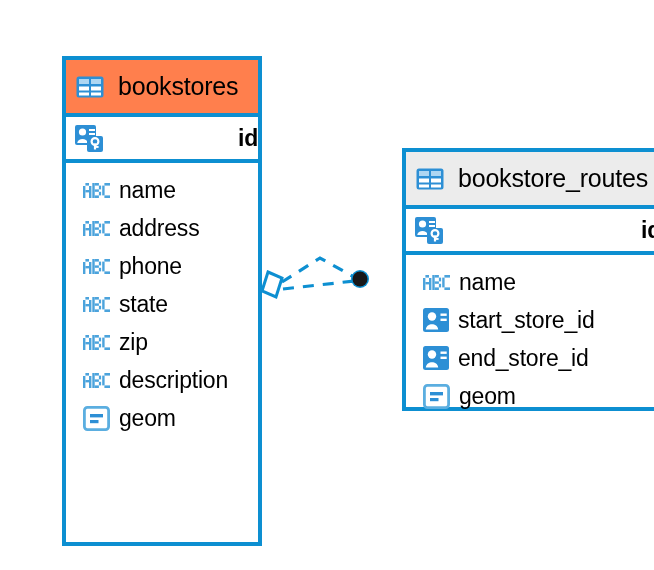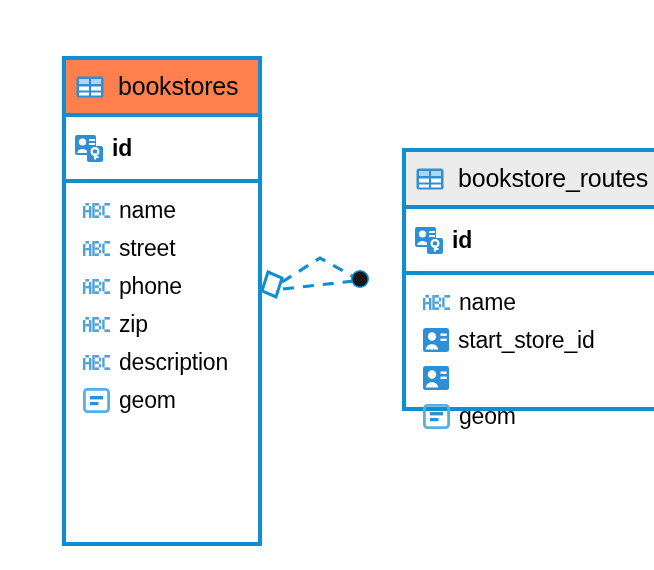--- a/index.html
+++ b/index.html
@@ -74,21 +74,21 @@
   .field-list { padding: 8px; }
 
   .field {
     display: flex;
     align-items: center;
     gap: 9px;
     padding-left: 9px;
     height: 38px;
     box-sizing: border-box;
   }
-  .field.key { height: 62px; }
+  .field.key { height: 42px; justify-content: space-between; }
   .field-label {
     font-size: 23px;
     color: #000000;
     line-height: 1;
     white-space: nowrap;
     letter-spacing: -0.2px;
   }
   .field.key .field-label { font-weight: bold; }
 
   .icon-wrap {
@@ -191,43 +191,43 @@
                 <rect x="19.2" y="2.6" width="2.4" height="9.8"></rect>
               <rect x="21.4" y="12.4" width="5.6" height="2.6"></rect>
             </g>
           </svg>
         </span>
         <span class="field-label">name</span>
       </div>
 
 
 
-
-      <div class="field">
-        <span class="icon-wrap">
-          <svg class="icon-abc" viewBox="0 0 27 15" xmlns="http://www.w3.org/2000/svg">
-            <g fill="#4BA3DC">
-              <rect x="0" y="3" width="2.4" height="12"></rect>
-                <rect x="6" y="3" width="2.4" height="12"></rect>
-              <rect x="2.4" y="0" width="3.6" height="2.6"></rect>
-                <rect x="2.4" y="7" width="3.6" height="2.4"></rect>
-              <rect x="9.3" y="0" width="2.4" height="15"></rect>
-                <rect x="11.7" y="0" width="4.2" height="2.6"></rect>
-              <rect x="11.7" y="6.4" width="4.2" height="2.4"></rect>
-                <rect x="11.7" y="12.4" width="4.2" height="2.6"></rect>
-              <rect x="15.9" y="2.6" width="2.2" height="3.8"></rect>
-                <rect x="15.9" y="8.8" width="2.2" height="3.6"></rect>
-              <rect x="21.4" y="0" width="5.6" height="2.6"></rect>
-                <rect x="19.2" y="2.6" width="2.4" height="9.8"></rect>
-              <rect x="21.4" y="12.4" width="5.6" height="2.6"></rect>
-            </g>
-          </svg>
-        </span>
-        <span class="field-label">street</span>
-      </div>
+      <div class="field">
+        <span class="icon-wrap">
+          <svg class="icon-abc" viewBox="0 0 27 15" xmlns="http://www.w3.org/2000/svg">
+            <g fill="#4BA3DC">
+              <rect x="0" y="3" width="2.4" height="12"></rect>
+                <rect x="6" y="3" width="2.4" height="12"></rect>
+              <rect x="2.4" y="0" width="3.6" height="2.6"></rect>
+                <rect x="2.4" y="7" width="3.6" height="2.4"></rect>
+              <rect x="9.3" y="0" width="2.4" height="15"></rect>
+                <rect x="11.7" y="0" width="4.2" height="2.6"></rect>
+              <rect x="11.7" y="6.4" width="4.2" height="2.4"></rect>
+                <rect x="11.7" y="12.4" width="4.2" height="2.6"></rect>
+              <rect x="15.9" y="2.6" width="2.2" height="3.8"></rect>
+                <rect x="15.9" y="8.8" width="2.2" height="3.6"></rect>
+              <rect x="21.4" y="0" width="5.6" height="2.6"></rect>
+                <rect x="19.2" y="2.6" width="2.4" height="9.8"></rect>
+              <rect x="21.4" y="12.4" width="5.6" height="2.6"></rect>
+            </g>
+          </svg>
+        </span>
+        <span class="field-label">address</span>
+      </div>
+
 
       <div class="field">
         <span class="icon-wrap">
           <svg class="icon-abc" viewBox="0 0 27 15" xmlns="http://www.w3.org/2000/svg">
             <g fill="#4BA3DC">
               <rect x="0" y="3" width="2.4" height="12"></rect>
                 <rect x="6" y="3" width="2.4" height="12"></rect>
               <rect x="2.4" y="0" width="3.6" height="2.6"></rect>
                 <rect x="2.4" y="7" width="3.6" height="2.4"></rect>
               <rect x="9.3" y="0" width="2.4" height="15"></rect>
@@ -238,20 +238,42 @@
                 <rect x="15.9" y="8.8" width="2.2" height="3.6"></rect>
               <rect x="21.4" y="0" width="5.6" height="2.6"></rect>
                 <rect x="19.2" y="2.6" width="2.4" height="9.8"></rect>
               <rect x="21.4" y="12.4" width="5.6" height="2.6"></rect>
             </g>
           </svg>
         </span>
         <span class="field-label">phone</span>
       </div>
 
+      <div class="field">
+        <span class="icon-wrap">
+          <svg class="icon-abc" viewBox="0 0 27 15" xmlns="http://www.w3.org/2000/svg">
+            <g fill="#4BA3DC">
+              <rect x="0" y="3" width="2.4" height="12"></rect>
+                <rect x="6" y="3" width="2.4" height="12"></rect>
+              <rect x="2.4" y="0" width="3.6" height="2.6"></rect>
+                <rect x="2.4" y="7" width="3.6" height="2.4"></rect>
+              <rect x="9.3" y="0" width="2.4" height="15"></rect>
+                <rect x="11.7" y="0" width="4.2" height="2.6"></rect>
+              <rect x="11.7" y="6.4" width="4.2" height="2.4"></rect>
+                <rect x="11.7" y="12.4" width="4.2" height="2.6"></rect>
+              <rect x="15.9" y="2.6" width="2.2" height="3.8"></rect>
+                <rect x="15.9" y="8.8" width="2.2" height="3.6"></rect>
+              <rect x="21.4" y="0" width="5.6" height="2.6"></rect>
+                <rect x="19.2" y="2.6" width="2.4" height="9.8"></rect>
+              <rect x="21.4" y="12.4" width="5.6" height="2.6"></rect>
+            </g>
+          </svg>
+        </span>
+        <span class="field-label">state</span>
+      </div>
 
       <div class="field">
         <span class="icon-wrap">
           <svg class="icon-abc" viewBox="0 0 27 15" xmlns="http://www.w3.org/2000/svg">
             <g fill="#4BA3DC">
               <rect x="0" y="3" width="2.4" height="12"></rect>
                 <rect x="6" y="3" width="2.4" height="12"></rect>
               <rect x="2.4" y="0" width="3.6" height="2.6"></rect>
                 <rect x="2.4" y="7" width="3.6" height="2.4"></rect>
               <rect x="9.3" y="0" width="2.4" height="15"></rect>
@@ -385,20 +407,21 @@
       <div class="field">
         <span class="icon-wrap">
           <svg class="icon-idcard" viewBox="0 0 26 24" xmlns="http://www.w3.org/2000/svg">
             <rect x="0" y="0" width="26" height="24" rx="2.5" fill="#2D8FD5"></rect>
             <circle cx="9" cy="8.5" r="4.2" fill="#ffffff"></circle>
             <path d="M 2.8 21.5 C 3.5 14.6 14.5 14.6 15.2 21.5 Z" fill="#ffffff"></path>
             <rect x="17.5" y="5.5" width="6.2" height="2.4" fill="#ffffff"></rect>
             <rect x="17.5" y="10.6" width="6.2" height="2.4" fill="#ffffff"></rect>
           </svg>
         </span>
+        <span class="field-label">end_store_id</span>
       </div>
 
       <div class="field">
         <span class="icon-wrap">
           <svg class="icon-geom" viewBox="0 0 27 25" xmlns="http://www.w3.org/2000/svg">
             <rect x="1.4" y="1.4" width="24.2" height="22.2" rx="3" fill="none" stroke="#5BAEE0" stroke-width="2.8"></rect>
             <rect x="7" y="8" width="13" height="3.4" fill="#2D8FD5"></rect>
             <rect x="7" y="14" width="8.5" height="3.2" fill="#2D8FD5"></rect>
           </svg>
         </span>

